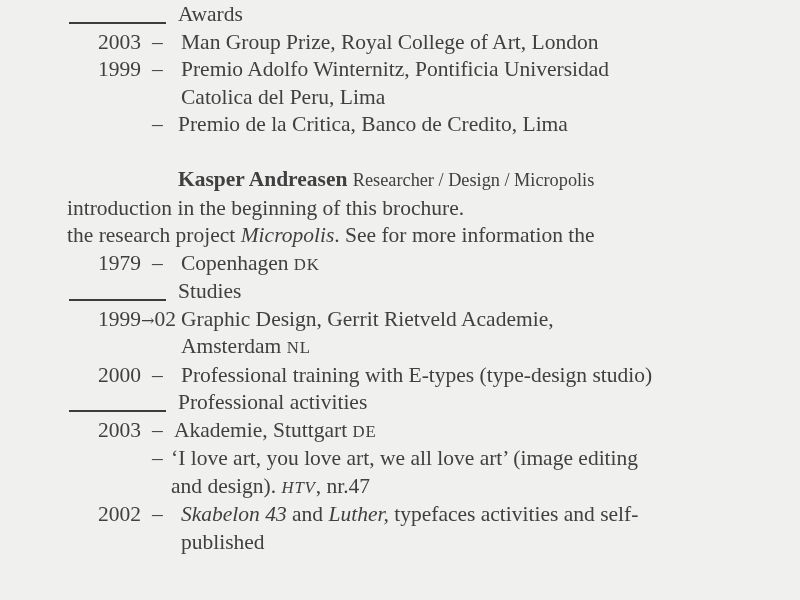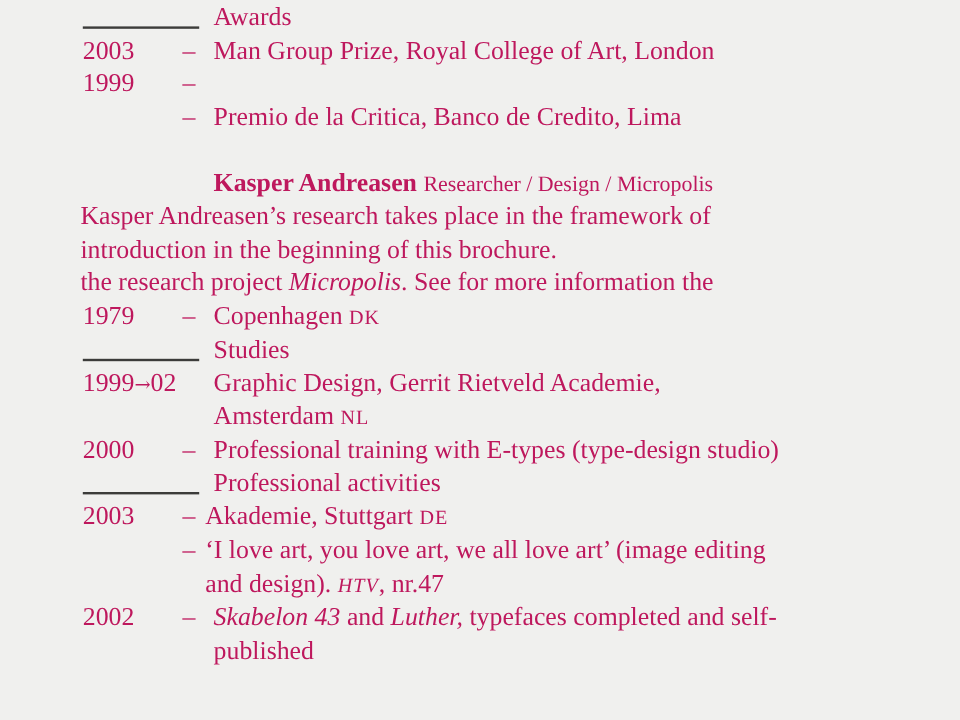--- a/index.html
+++ b/index.html
@@ -8,28 +8,28 @@
     width: 800px;
     height: 600px;
     overflow: hidden;
     background: #f0f0ee;
   }
   .page {
     box-sizing: border-box;
     width: 800px;
     height: 600px;
     padding: 1px 30px 0 69px;
-    color: #be185d;
+    color: #404040;
     font-family: "Liberation Serif", "DejaVu Serif", serif;
     font-size: 21.5px;
     line-height: 27.5px;
   }
   .row { display: flex; align-items: flex-start; }
   .lead { flex: 0 0 109px; position: relative; }
-  .year { display: inline-block; width: 83px; white-space: nowrap; }
+  .year { display: inline-block; width: 83px; white-space: nowrap; margin-left: 29px; }
   .dash { position: absolute; left: 83px; top: 0; }
   .rule {
     width: 97px;
     height: 2px;
     background: #3c3c3a;
     margin-top: 21px;
   }
   .text { flex: 1 1 auto; min-width: 0; }
   .line { white-space: nowrap; }
   .para .line { white-space: nowrap; }
@@ -54,38 +54,41 @@
         </div>
       </div>
       <div class="row">
         <div class="lead"><span class="year">2003</span><span class="dash">–</span></div>
         <div class="text">
           <div class="line"><span class="">Man Group Prize, Royal College of Art, London</span></div>
         </div>
       </div>
       <div class="row">
         <div class="lead"><span class="year">1999</span><span class="dash">–</span></div>
+        <div class="text">
+          <div class="line"><span class="">Premio Adolfo Winternitz, Pontificia Universidad</span></div>
+          <div class="line"><span class="">Catolica del Peru, Lima</span></div>
+        </div>
       </div>
       <div class="row">
         <div class="lead">
           <span class="dash">–</span>
         </div>
         <div class="text">
           <div class="line"><span class="">Premio de la Critica, Banco de Credito, Lima</span></div>
         </div>
       </div>
       <div class="spacer"></div>
       <div class="row">
         <div class="lead"></div>
         <div class="text">
           <div class="line"><span class="b">Kasper Andreasen</span><span class=""> </span><span class="small">Researcher / Design / Micropolis</span></div>
         </div>
       </div>
       <div class="para" style="margin-left: -2px;">
-        <div class="line"><span class="">Kasper Andreasen’s research takes place in the framework of</span></div>
         <div class="line"><span class="">introduction in the beginning of this brochure.</span></div>
         <div class="line"><span class="">the research project </span><span class="i">Micropolis</span><span class="">. See for more information the</span></div>
       </div>
       <div class="row">
         <div class="lead"><span class="year">1979</span><span class="dash">–</span></div>
         <div class="text">
           <div class="line"><span class="">Copenhagen </span><span class="sc">DK</span></div>
         </div>
       </div>
       <div class="row">
@@ -128,18 +131,18 @@
           <span class="dash">–</span>
         </div>
         <div class="text" style="margin-left: -7px;">
           <div class="line"><span class="">‘I love art, you love art, we all love art’ (image editing</span></div>
           <div class="line"><span class="">and design). </span><span class="i sc">HTV</span><span class="">, nr.47</span></div>
         </div>
       </div>
       <div class="row">
         <div class="lead"><span class="year">2002</span><span class="dash">–</span></div>
         <div class="text">
-          <div class="line"><span class="i">Skabelon 43</span><span class=""> and </span><span class="i">Luther,</span><span class=""> typefaces completed and self-</span></div>
+          <div class="line"><span class="i">Skabelon 43</span><span class=""> and </span><span class="i">Luther,</span><span class=""> typefaces activities and self-</span></div>
           <div class="line"><span class="">published</span></div>
         </div>
       </div>
     </div>
 </div>
 
 </body></html>

